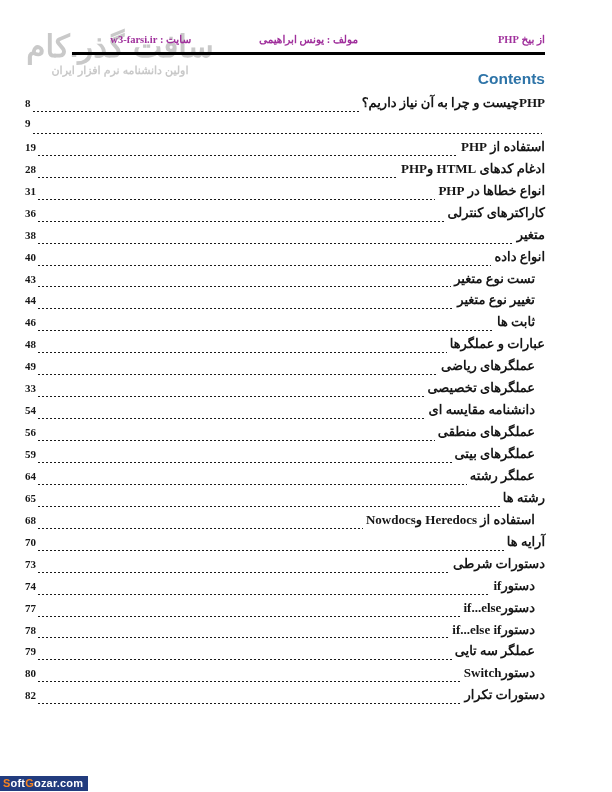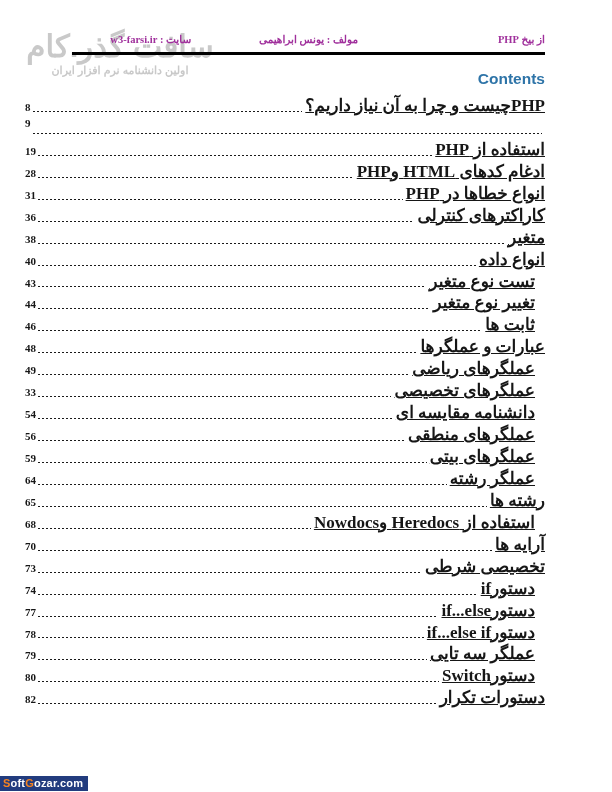--- a/index.html
+++ b/index.html
@@ -43,21 +43,21 @@
     font-family:"Liberation Sans", sans-serif;
     font-size:15.5px; font-weight:bold;
   }
   
   .toc { margin:7px 67px 0 25px; }
   .toc-row {
     display:flex; direction:rtl; align-items:baseline;
     height:21.95px; font-weight:bold; color:#161616;
   }
   .toc-row.indent-1 { padding-right:10px; }
-  .toc-title { font-size:17px; white-space:nowrap;text-decoration:underline; }
+  .toc-title { font-size:13px; white-space:nowrap; }
   .toc-leader {
     flex:1; height:7px; margin:0 3px 0 1px; align-self:flex-end;
     margin-bottom:4px;
     background-image:radial-gradient(circle, #1a1a1a 0.9px, transparent 1.1px);
     background-size:4px 3px; background-repeat:repeat-x;
     background-position:left bottom;
   }
   .toc-page { font-size:11px; direction:ltr; }
   
   .footer-badge {
@@ -189,21 +189,21 @@
     <span class="toc-title">استفاده از Heredocs وNowdocs</span>
     <span class="toc-leader"></span>
     <span class="toc-page">68</span>
   </div>
         <div class="toc-row">
     <span class="toc-title">آرایه ها</span>
     <span class="toc-leader"></span>
     <span class="toc-page">70</span>
   </div>
         <div class="toc-row">
-    <span class="toc-title">تخصیصی شرطی</span>
+    <span class="toc-title">دستورات شرطی</span>
     <span class="toc-leader"></span>
     <span class="toc-page">73</span>
   </div>
         <div class="toc-row indent-1">
     <span class="toc-title">دستورif</span>
     <span class="toc-leader"></span>
     <span class="toc-page">74</span>
   </div>
         <div class="toc-row indent-1">
     <span class="toc-title">دستورif...else</span>

